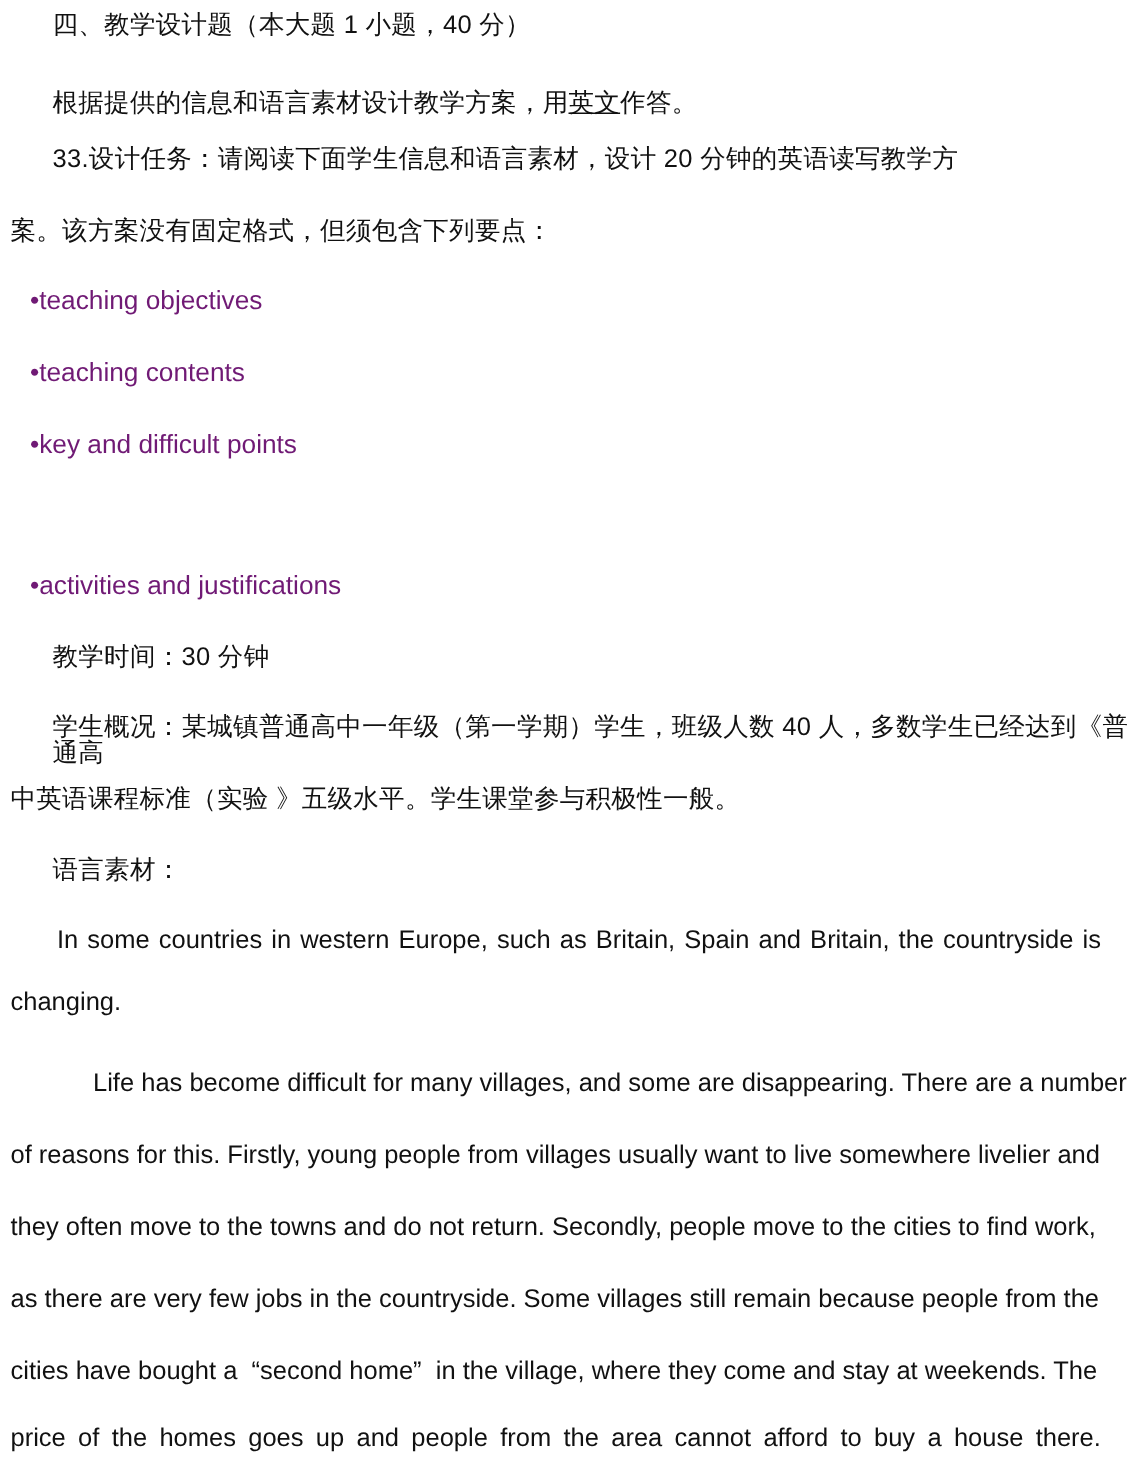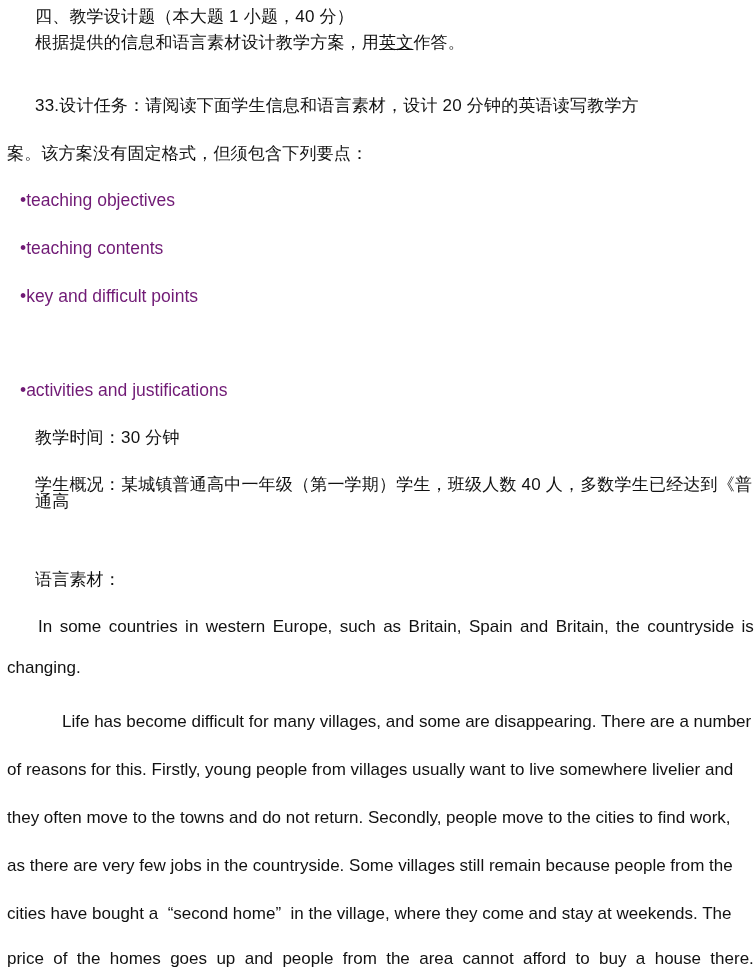--- a/index.html
+++ b/index.html
@@ -48,55 +48,56 @@
     font-size: 17.5px;
     padding-left: 20px;
     color: #701a75;
   }
 
   
   .en {
     font-size: 17px;
     color: #111111;
     padding-left: 7px;
-    padding-right: 0;
+    padding-right: 20px;
   }
   .en-indent { padding-left: 38px; }
 
   
   .just {
     display: flex;
     justify-content: space-between;
   }
   .just > span { white-space: pre; }
 
   .u { text-decoration: underline; text-underline-offset: 1px; }
 </style>
 </head>
 <body>
 
 <div class="page">
 
   <div class="line cn cn-indent" style="top:8px;">四、教学设计题（本大题 1 小题，40 分）</div>
 
-  <div class="line cn cn-indent" style="top:34px;"><span>根据提供的信息和语言素材设计教学方案，用</span><span class="u">英文</span><span>作答。</span></div>
+  <div class="line cn cn-indent" style="top:60px;"><span>根据提供的信息和语言素材设计教学方案，用</span><span class="u">英文</span><span>作答。</span></div>
 
   <div class="line cn cn-indent" style="top:97px;">33.设计任务：请阅读下面学生信息和语言素材，设计 20 分钟的英语读写教学方</div>
 
   <div class="line cn cn-flush" style="top:145px;">案。该方案没有固定格式，但须包含下列要点：</div>
 
   <div class="line bullet" style="top:192px;">•teaching objectives</div>
   <div class="line bullet" style="top:240px;">•teaching contents</div>
   <div class="line bullet" style="top:288px;">•key and difficult points</div>
   <div class="line bullet" style="top:382px;">•activities and justifications</div>
 
   <div class="line cn cn-indent" style="top:429px;">教学时间：30 分钟</div>
 
   <div class="line cn cn-indent" style="top:476px;">学生概况：某城镇普通高中一年级（第一学期）学生，班级人数 40 人，多数学生已经达到《普通高</div>
 
+  <div class="line cn cn-flush" style="top:524px;">中英语课程标准（实验 》五级水平。学生课堂参与积极性一般。</div>
 
   <div class="line cn cn-indent" style="top:571px;">语言素材：</div>
 
   <div id="passage">
       <div class="line en en-indent just" style="top: 618px;"><span>In</span><span>some</span><span>countries</span><span>in</span><span>western</span><span>Europe,</span><span>such</span><span>as</span><span>Britain,</span><span>Spain</span><span>and</span><span>Britain,</span><span>the</span><span>countryside</span><span>is</span></div>
       <div class="line en" style="top: 659px;">changing.</div>
       <div class="line en en-indent" style="top: 713px; margin-left: 24px;">Life has become difficult for many villages, and some are disappearing. There are a number</div>
       <div class="line en" style="top: 761px;">of reasons for this. Firstly, young people from villages usually want to live somewhere livelier and</div>
       <div class="line en" style="top: 809px;">they often move to the towns and do not return. Secondly, people move to the cities to find work,</div>
       <div class="line en" style="top: 857px;">as there are very few jobs in the countryside. Some villages still remain because people from the</div>

